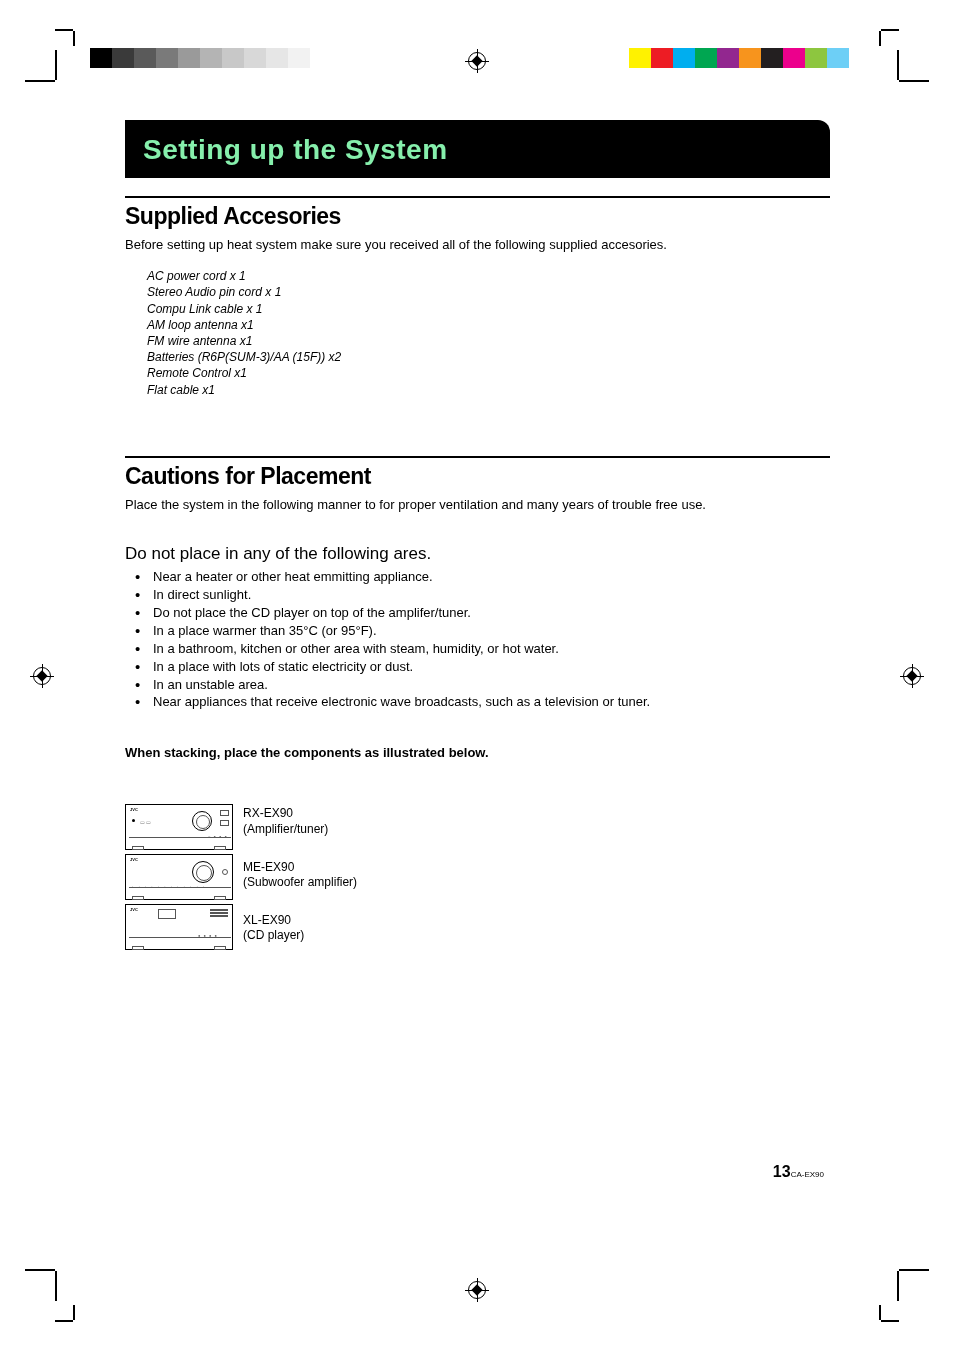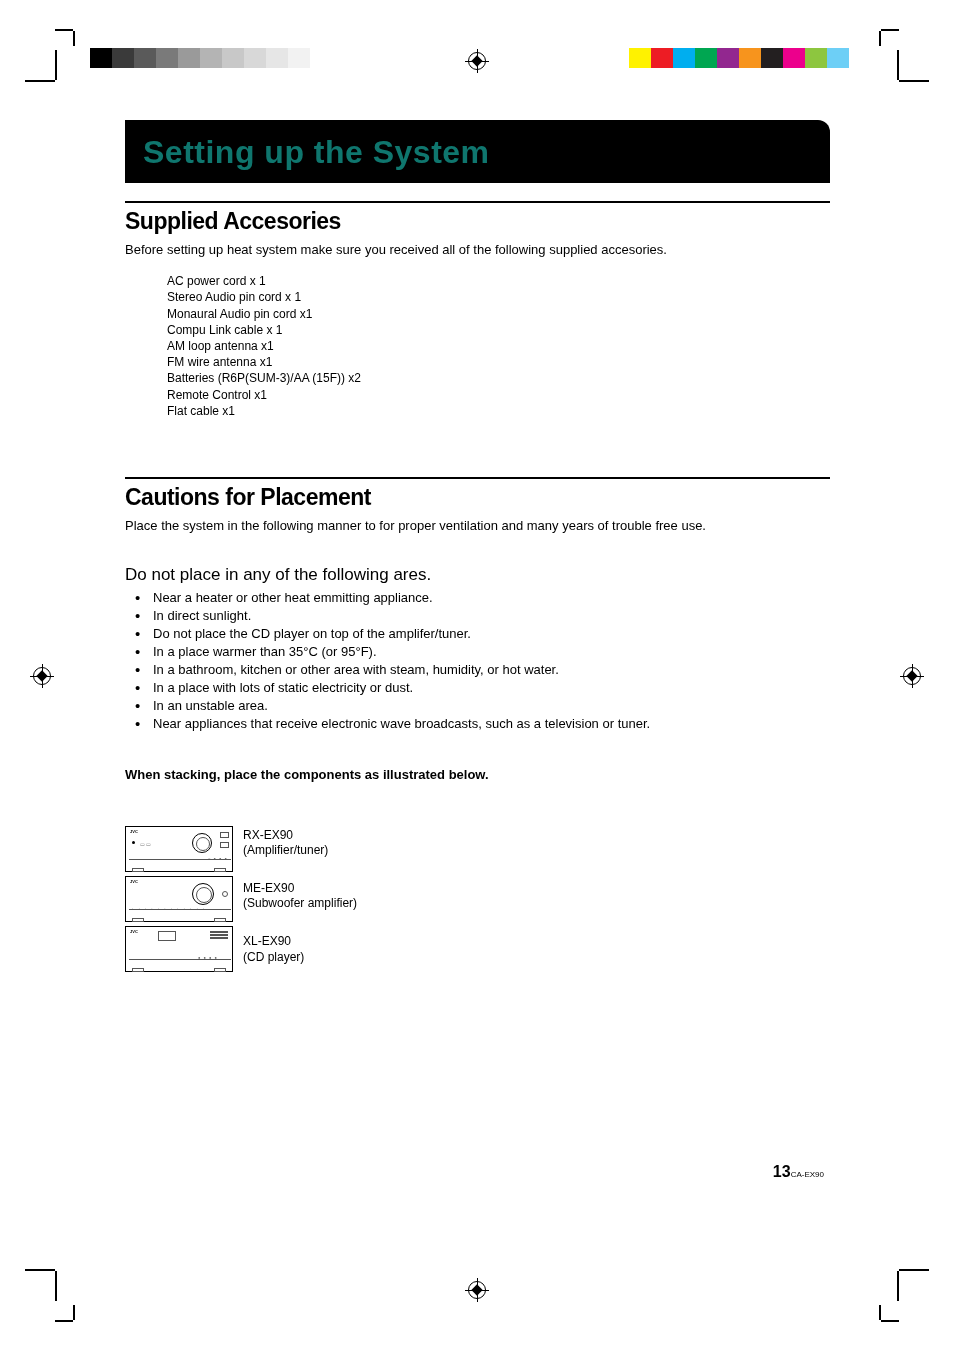--- a/index.html
+++ b/index.html
@@ -110,22 +110,22 @@
     }
 
     .page {
       position: absolute;
       left: 125px;
       top: 120px;
       width: 705px;
     }
     .chapter-header {
       background: #000;
-      color: #0f766e;
-      font-size: 32px;
+      color: #86efac;
+      font-size: 28px;
       font-weight: bold;
       padding: 14px 18px 12px;
       border-radius: 0 12px 0 0;
       margin-bottom: 18px;
       letter-spacing: 0.5px;
     }
     .section-rule-top {
       border-top: 2.5px solid #000;
       margin-top: 0;
       margin-bottom: 5px;
@@ -137,23 +137,24 @@
       letter-spacing: -0.5px;
       margin-bottom: 6px;
     }
     .body-text {
       font-size: 13px;
       line-height: 1.4;
       color: #000;
     }
     .acc-list {
       margin-top: 14px;
-      margin-left: 42px;
+      margin-left: 22px;
       font-size: 12px;
       line-height: 1.35;
+      font-style: italic;
     }
     .cautions-block {
       margin-top: 58px;
     }
     .bullets {
       margin-top: 4px;
       padding-left: 0;
       list-style: none;
     }
     .bullets li {
@@ -425,21 +426,20 @@
 
 <div class="page">
   <div class="chapter-header">Setting up the System</div>
 
   <div class="section-rule-top"></div>
   <div class="section-heading">Supplied Accesories</div>
   <div class="body-text">Before setting up heat system make sure you received all of the following supplied accesories.</div>
   <div class="acc-list" id="acc-list">
       <div>AC power cord x 1</div>
       <div>Stereo Audio pin cord  x 1</div>
-      <div>Monaural Audio pin cord x1</div>
       <div>Compu Link cable x 1</div>
       <div>AM loop antenna x1</div>
       <div>FM wire antenna x1</div>
       <div>Batteries (R6P(SUM-3)/AA (15F)) x2</div>
       <div>Remote Control x1</div>
       <div>Flat cable x1</div>
     </div>
 
   <div class="cautions-block">
     <div class="section-rule-top"></div>

